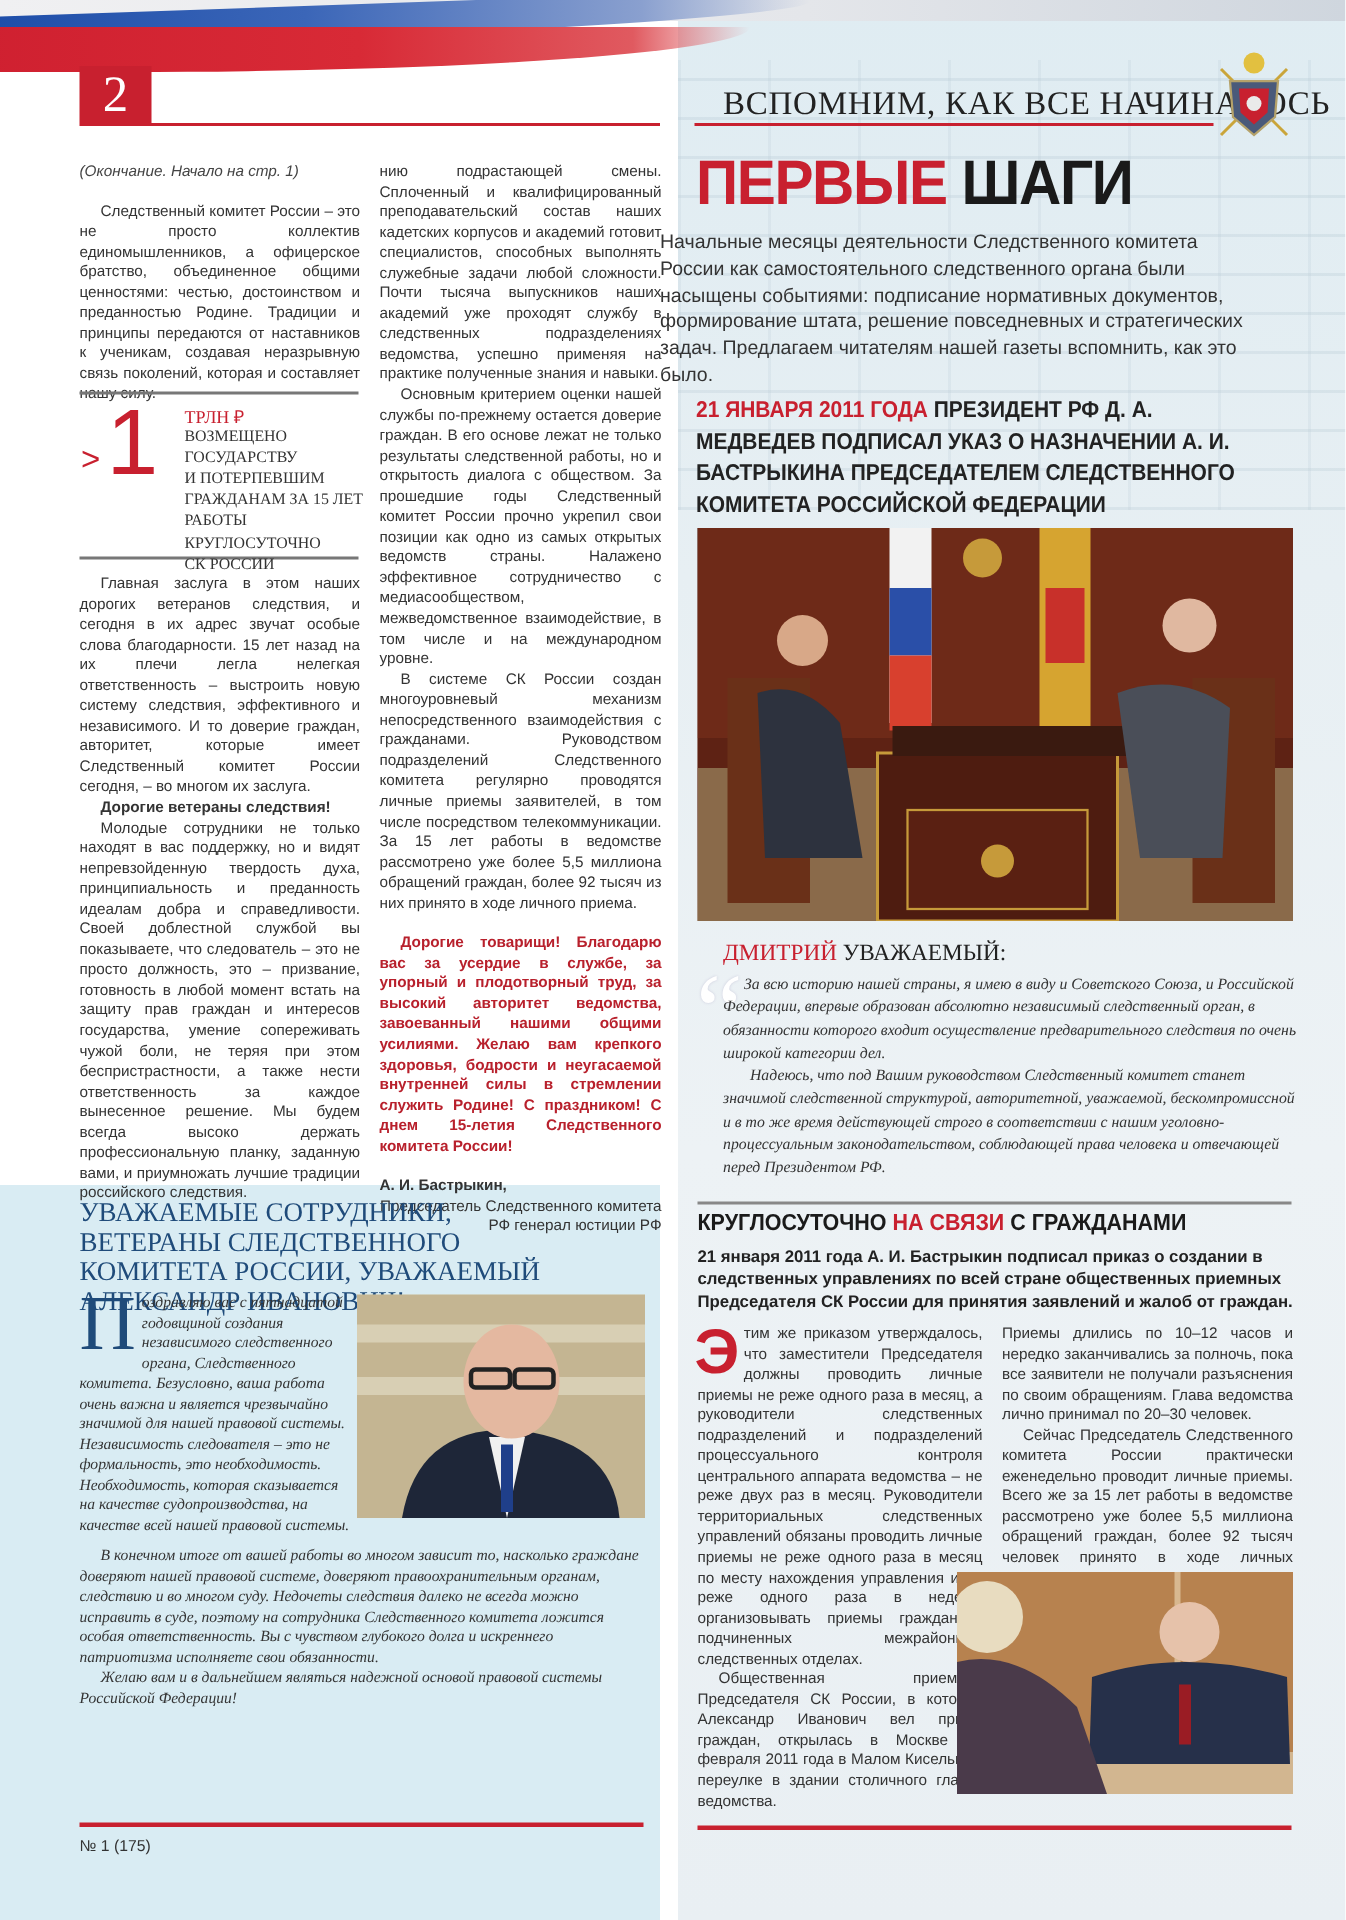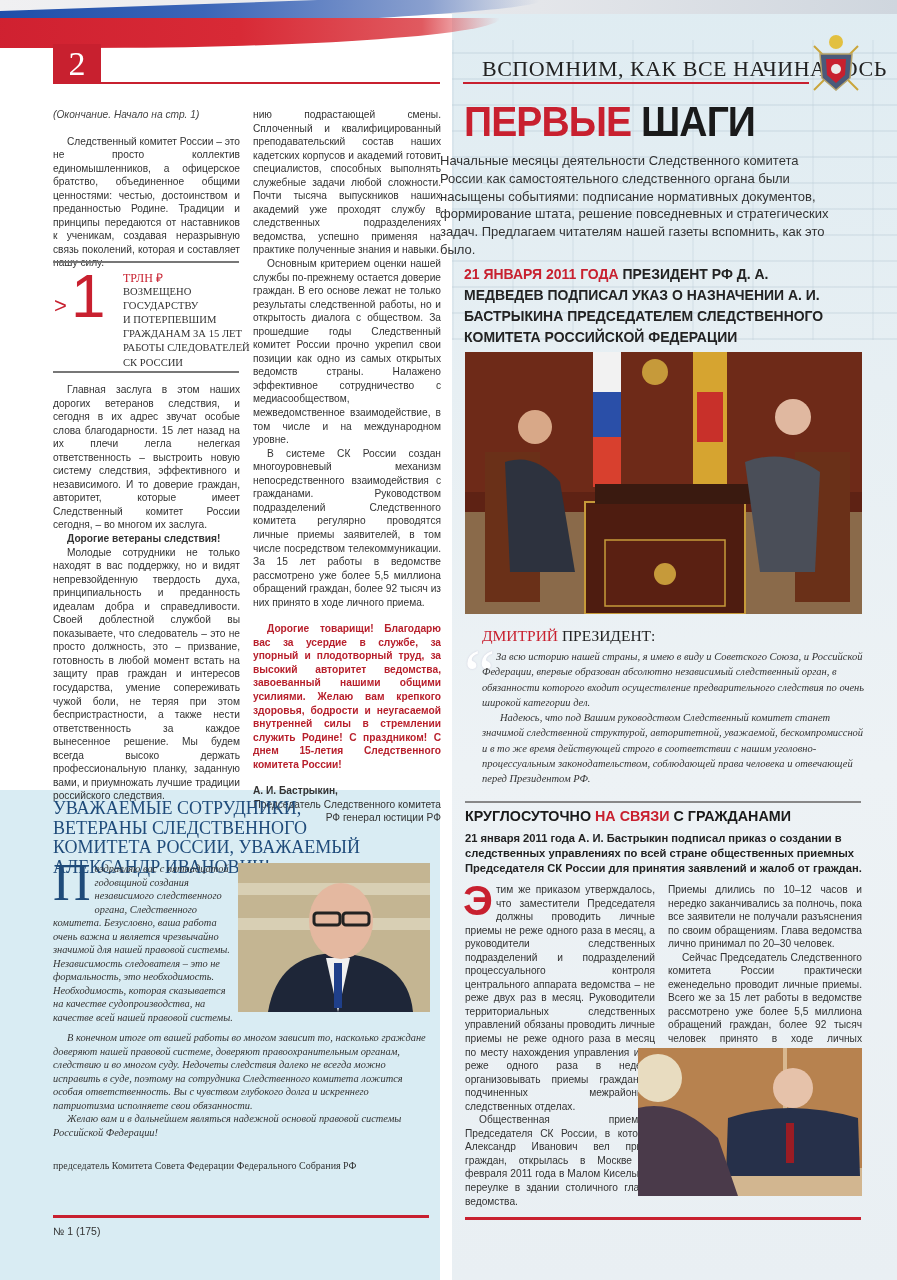--- a/index.html
+++ b/index.html
@@ -122,21 +122,21 @@
 
 <div class="stat-box">
   <span class="gt">&gt;</span>
   <span class="one">1</span>
   <div class="lines">
     <div class="hl">ТРЛН ₽</div>
     <div>ВОЗМЕЩЕНО</div>
     <div>ГОСУДАРСТВУ</div>
     <div>И ПОТЕРПЕВШИМ</div>
     <div>ГРАЖДАНАМ ЗА 15 ЛЕТ</div>
-    <div>РАБОТЫ СЛЕДОВАТЕЛЕЙ</div>
+    <div>РАБОТЫ КРУГЛОСУТОЧНО</div>
     <div>СК РОССИИ</div>
   </div>
 </div>
 
 <div class="col" style="left:53px; top:383px; width:187px;">
   <p>Главная заслуга в этом наших дорогих ветеранов следствия, и сегодня в их адрес звучат особые слова благодарности. 15 лет назад на их плечи легла нелегкая ответственность – выстроить новую систему следствия, эффективного и независимого. И то доверие граждан, авторитет, которые имеет Следственный комитет России сегодня, – во многом их заслуга.</p>
   <p class="bold">Дорогие ветераны следствия!</p>
   <p>Молодые сотрудники не только находят в вас поддержку, но и видят непревзойденную твердость духа, принципиальность и преданность идеалам добра и справедливости. Своей доблестной службой вы показываете, что следователь – это не просто должность, это – призвание, готовность в любой момент встать на защиту прав граждан и интересов государства, умение сопереживать чужой боли, не теряя при этом беспристрастности, а также нести ответственность за каждое вынесенное решение. Мы будем всегда высоко держать профессиональную планку, заданную вами, и приумножать лучшие традиции российского следствия.</p>
 </div>
 
@@ -191,21 +191,21 @@
     <path d="M40 110 Q70 100 95 130 L110 220 L45 220 Z" fill="#2d323e"></path>
     <circle cx="70" cy="75" r="17" fill="#d8a888"></circle>
     <rect x="330" y="100" width="55" height="150" fill="#6a3018"></rect>
     <path d="M280 110 Q320 95 355 120 L350 220 L295 220 Z" fill="#4a4e58"></path>
     <circle cx="328" cy="65" r="18" fill="#e0b8a0"></circle>
   </svg>
 </div>
 
 <div class="quote-title">
   <span class="red">ДМИТРИЙ</span>
-  <span>ПРЕЗИДЕНТ:</span>
+  <span>УВАЖАЕМЫЙ:</span>
 </div>
 <div class="quote-mark">“</div>
 <div class="quote-body">
   <p class="first">За всю историю нашей страны, я имею в виду и Советского Союза, и Российской Федерации, впервые образован абсолютно независимый следственный орган, в обязанности которого входит осуществление предварительного следствия по очень широкой категории дел.</p>
   <p>Надеюсь, что под Вашим руководством Следственный комитет станет значимой следственной структурой, авторитетной, уважаемой, бескомпромиссной и в то же время действующей строго в соответствии с нашим уголовно-процессуальным законодательством, соблюдающей права человека и отвечающей перед Президентом РФ.</p>
 </div>
 <div class="sep-rule"></div>
 
 <div class="sec2-title">
   <span>КРУГЛОСУТОЧНО</span>
@@ -252,16 +252,15 @@
   </svg>
 </div>
 <div class="lb-text" style="left:53px; top:862px; width:180px;">
   <span class="dropcap-P">П</span><span>оздравляю вас с пятнадцатой годовщиной создания независимого следственного органа, Следственного комитета. Безусловно, ваша работа очень важна и является чрезвычайно значимой для нашей правовой системы. Независимость следователя – это не формальность, это необходимость. Необходимость, которая сказывается на качестве судопроизводства, на качестве всей нашей правовой системы.</span>
 </div>
 <div class="lb-text" style="left:53px; top:1031px; width:377px; text-indent:14px;font-style:italic;">
   <p>В конечном итоге от вашей работы во многом зависит то, насколько граждане доверяют нашей правовой системе, доверяют правоохранительным органам, следствию и во многом суду. Недочеты следствия далеко не всегда можно исправить в суде, поэтому на сотрудника Следственного комитета ложится особая ответственность. Вы с чувством глубокого долга и искреннего патриотизма исполняете свои обязанности.</p>
   <p>Желаю вам и в дальнейшем являться надежной основой правовой системы Российской Федерации!</p>
 </div>
 <div class="lb-sig">
-  <div>председатель Комитета Совета Федерации Федерального Собрания РФ</div>
 </div>
 <div class="lb-rule"></div>
 <div class="issue">№ 1 (175)</div>
 
 </body></html>

